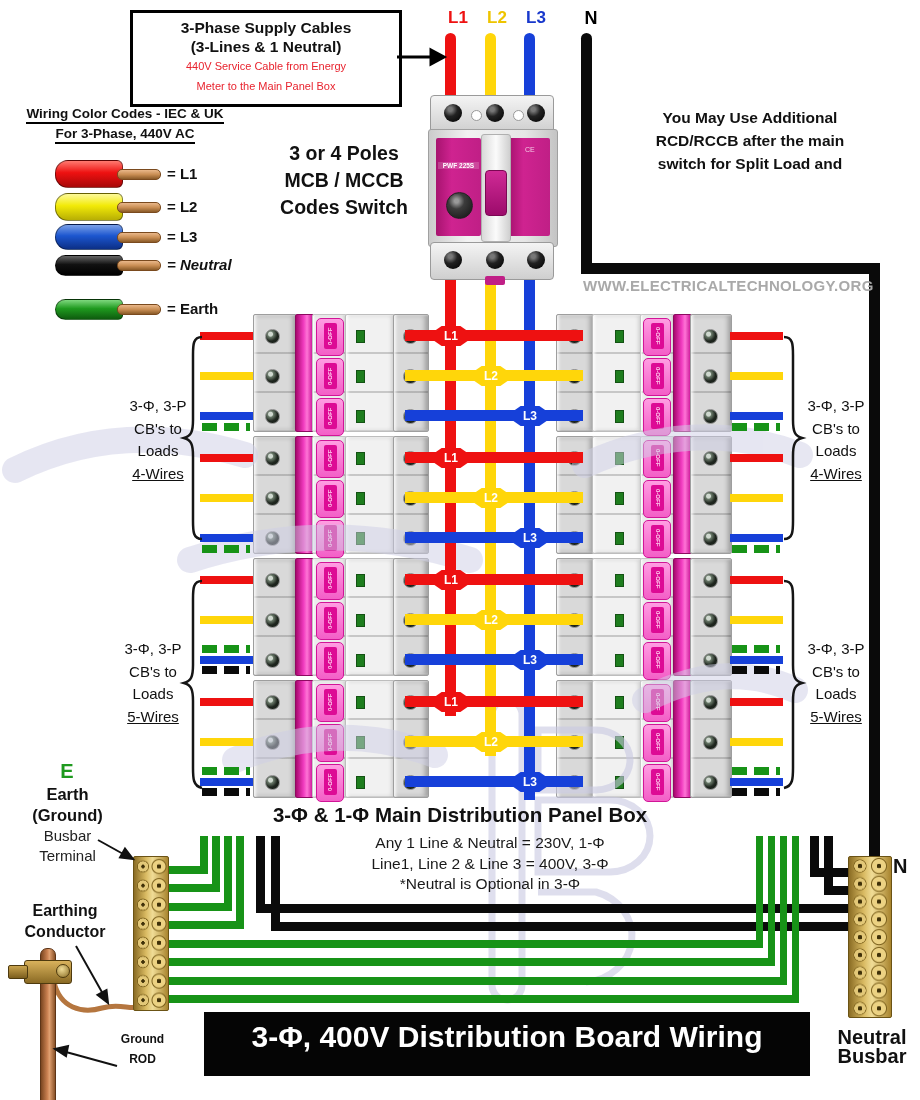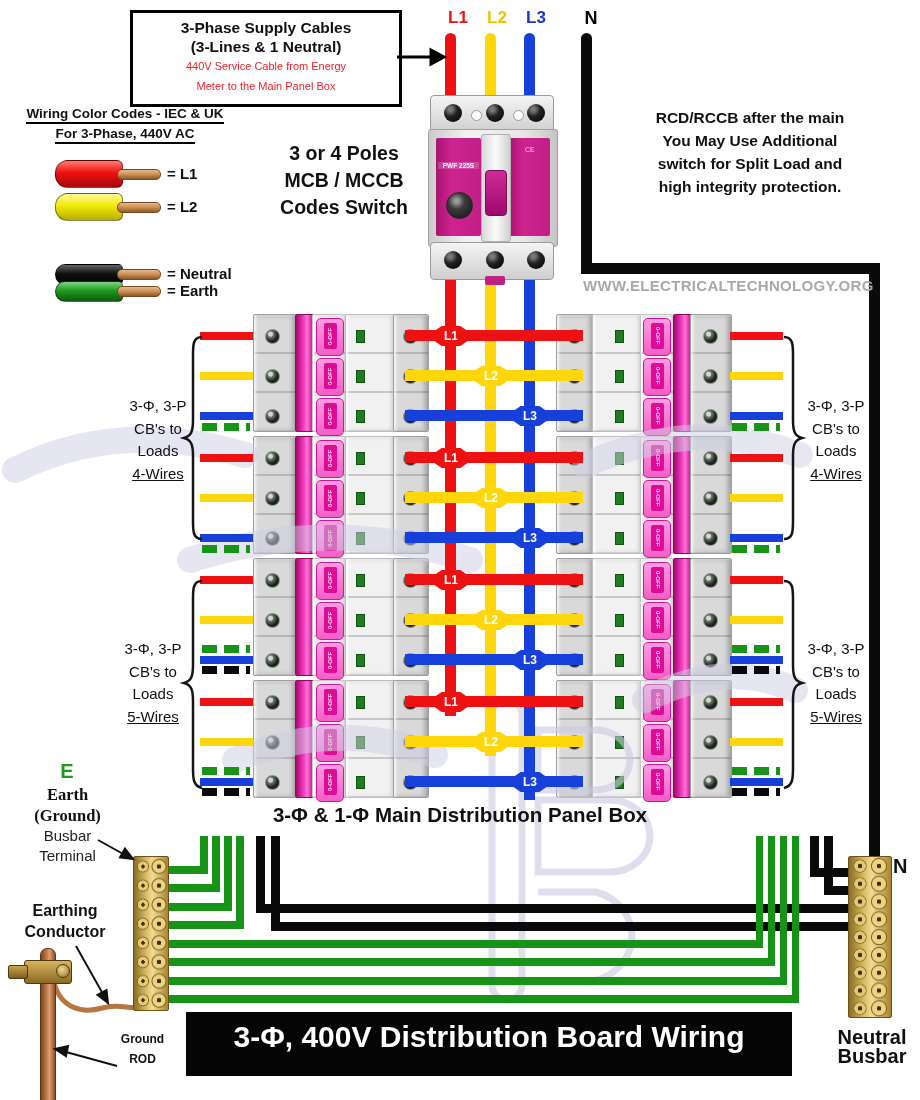--- a/index.html
+++ b/index.html
@@ -157,29 +157,29 @@
   #clamp{left:24px;top:960px;width:46px;height:22px;z-index:7;border:1px solid #4e3a0e;border-radius:3px;
          background:linear-gradient(180deg,#d9b25c,#8a6a24);}
   #clamp-screw{left:56px;top:964px;width:12px;height:12px;border-radius:50%;z-index:7;
          background:radial-gradient(circle at 40% 35%,#f0dc96,#8a6c24);border:1px solid #4e3a0e;}
   #clamp-bolt{left:8px;top:965px;width:18px;height:12px;z-index:7;border:1px solid #4e3a0e;border-radius:2px;
          background:linear-gradient(180deg,#caa44e,#7c5e1e);}
 
   
   #e-letter{left:52px;top:760px;width:30px;z-index:6;color:#1f9a1f;font-weight:bold;font-size:20px;}
   #earth-label{left:15px;top:784px;width:105px;z-index:6;}
-  #earth-label .b{font-weight:bold;font-size:16.5px;line-height:21px;font-family:Liberation Serif, serif;}
+  #earth-label .b{font-weight:bold;font-size:16.5px;line-height:21px;}
   #earth-label .l{font-size:15px;line-height:20px;color:#222;}
   #earthing-label{left:10px;top:900px;width:110px;z-index:6;font-weight:bold;font-size:16px;line-height:21px;}
   #rod-label{left:100px;top:1029px;width:85px;z-index:9;font-weight:bold;font-size:12px;line-height:20px;}
   #n-label{left:893px;top:855px;width:26px;z-index:6;font-weight:bold;font-size:20px;}
   #nbusbar-label{left:833px;top:1028px;width:78px;z-index:6;font-weight:bold;font-size:20px;line-height:19px;}
 
   
-  #footer{left:186px;top:1012px;width:606px;height:64px;background:#050505;z-index:6;color:#fff;}
+  #footer{left:204px;top:1012px;width:606px;height:64px;background:#050505;z-index:6;color:#fff;}
   #footer-title{margin-top:8px;font-weight:bold;font-size:30px;}
   #footer-sub{margin-top:2px;font-weight:bold;font-size:25px;text-decoration:underline;text-underline-offset:4px;}
 </style>
 </head>
 <body>
 
 <div id="stage">
 
   <svg id="wm-svg" class="layer" width="920" height="1100">
     <g fill="none" stroke="#cfcfe6" stroke-width="26" stroke-linecap="round" opacity="0.5">
@@ -226,42 +226,46 @@
   <div class="abs legrow" style="top:160px;height:26px;text-decoration:underline;">
     <span class="legcap c1"></span>
       <span class="legcond"></span>
     <span class="leglab">= L1</span>
   </div>
   <div class="abs legrow" style="top:193px;height:26px;">
     <span class="legcap c2"></span>
       <span class="legcond"></span>
     <span class="leglab">= L2</span>
   </div>
-  <div class="abs legrow" style="top:264px;height:19px;">
+  <div class="abs legrow" style="top:224px;height:24px;">
+    <span class="legcap c3"></span>
+      <span class="legcond"></span>
+    <span class="leglab">= L3</span>
+  </div>
+  <div class="abs legrow" style="top:255px;height:19px;font-style:italic;">
     <span class="legcap c4"></span>
       <span class="legcond"></span>
     <span class="leglab">= Neutral</span>
   </div>
-  <div class="abs legrow" style="top:281px;height:19px;">
+  <div class="abs legrow" style="top:299px;height:19px;">
     <span class="legcap c5"></span>
       <span class="legcond"></span>
     <span class="leglab">= Earth</span>
   </div>
 
   <div id="sw-caption" class="abs ctr">
     <div>3 or 4 Poles</div>
     <div>MCB / MCCB</div>
     <div>Codes Switch</div>
   </div>
 
   <div id="rcd-note" class="abs ctr">
+    <div>You May Use Additional</div>
     <div>RCD/RCCB after the main</div>
-    <div>You May Use Additional</div>
     <div>switch for Split Load and</div>
-    <div>high integrity protection.</div>
   </div>
 
   <div id="www" class="abs">WWW.ELECTRICALTECHNOLOGY.ORG</div>
 
   <div id="switch" class="abs">
     <div class="sw-strip" style="top:0;">
       <span class="sw-screw" style="left:13px;"></span>
       <span class="sw-dot" style="left:40px;"></span>
       <span class="sw-screw" style="left:55px;"></span>
       <span class="sw-dot" style="left:82px;"></span>
@@ -589,20 +593,25 @@
       <div class="u">4-Wires</div>
   </div>
   <div class="abs sidelab" style="left:790px;top:638px;">
     <div>3-Φ, 3-P</div>
       <div>CB's to</div>
     <div>Loads</div>
       <div class="u">5-Wires</div>
   </div>
 
   <div id="panel-title" class="abs ctr">3-Φ &amp; 1-Φ Main Distribution Panel Box</div>
+  <div id="panel-notes" class="abs ctr">
+    <div>Any 1 Line &amp; Neutral = 230V, 1-Φ</div>
+    <div>Line1, Line 2 &amp; Line 3 = 400V, 3-Φ</div>
+    <div>*Neutral is Optional in 3-Φ</div>
+  </div>
 
   <div class="seg w-blk z4" style="left:256px;top:836px;width:9px;height:77px;"></div>
   <div class="seg w-blk z4" style="left:256px;top:904px;width:596px;height:9px;"></div>
   <div class="seg w-blk z4" style="left:271px;top:836px;width:9px;height:95px;"></div>
   <div class="seg w-blk z4" style="left:271px;top:922px;width:581px;height:9px;"></div>
   <div class="seg w-blk z4" style="left:810px;top:836px;width:9px;height:41px;"></div>
   <div class="seg w-blk z4" style="left:810px;top:868px;width:42px;height:9px;"></div>
   <div class="seg w-blk z4" style="left:824px;top:836px;width:9px;height:59px;"></div>
   <div class="seg w-blk z4" style="left:824px;top:886px;width:28px;height:9px;"></div>
 

